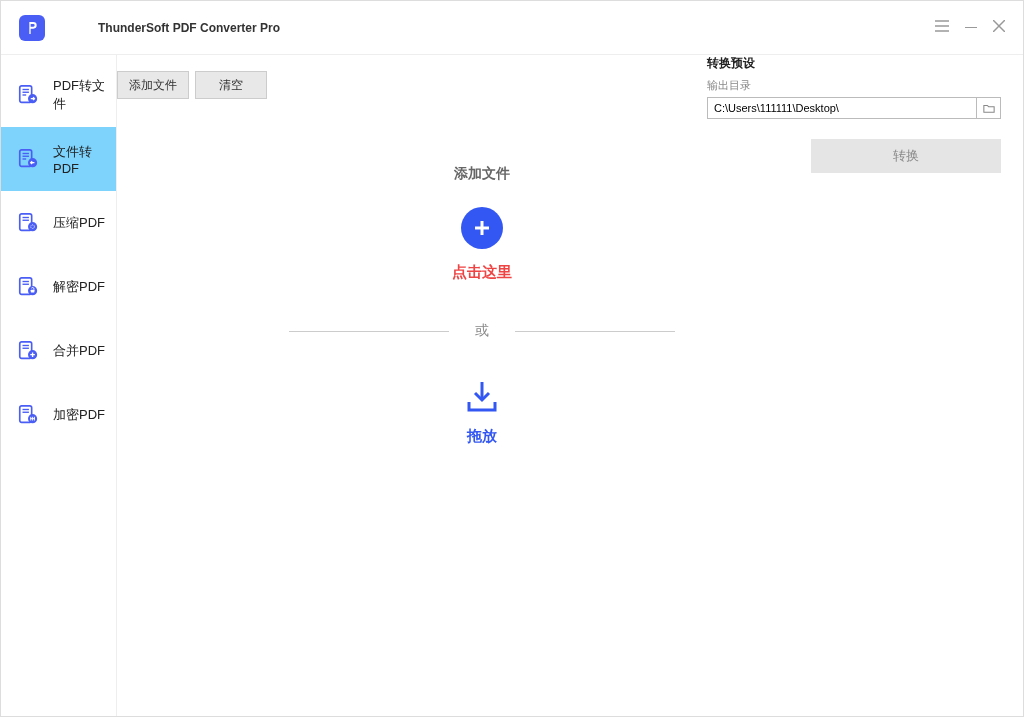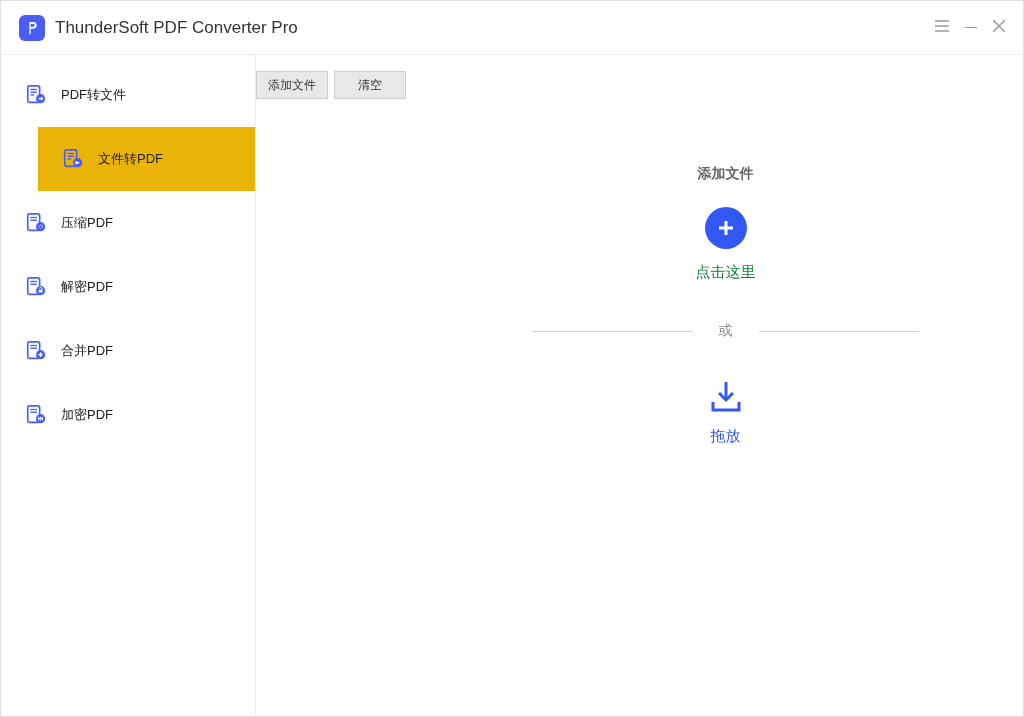--- a/index.html
+++ b/index.html
@@ -24,41 +24,41 @@
       width: 26px;
       height: 26px;
       background: #4a5ef5;
       border-radius: 6px;
       display: flex;
       align-items: center;
       justify-content: center;
       margin-right: 10px;
     }
     .app-logo svg { width: 16px; height: 16px; fill: white; }
-    .titlebar-title { font-weight: normal; font-size: 17px; }
+    .titlebar-title { font-weight: bold; font-size: 12px; margin-left: 43px; }
     .titlebar-spacer { flex: 1; }
     .titlebar-controls { display: flex; gap: 16px; align-items: center; color: #999; }
     .menu-icon svg { width: 14px; height: 12px; stroke: #999; stroke-width: 1.5; }
     .minimize { width: 12px; height: 1.5px; background: #999; }
     .close-x svg { width: 12px; height: 12px; stroke: #999; stroke-width: 1.5; }
     .content { display: flex; height: calc(717px - 54px); }
     .sidebar {
       width: 255px;
       border-right: 1px solid #eee;
       padding-top: 8px;
     }
     .sidebar-item {
       height: 64px;
       display: flex;
       align-items: center;
-      padding-left: 24px;
+      padding-left: 16px;
       cursor: pointer;
       gap: 14px;
     }
-    .sidebar-item.active { background: #eab308; margin-left: 37px; }
+    .sidebar-item.active { background: #7dd3fc; }
     .sidebar-icon {
       width: 22px;
       height: 22px;
       position: relative;
     }
     .sidebar-icon svg { width: 22px; height: 22px; }
     .sidebar-item-label { font-size: 13px; color: #222; }
     .main {
       flex: 1;
       display: flex;
@@ -93,27 +93,27 @@
       height: 42px;
       border-radius: 50%;
       background: #3357f2;
       display: flex;
       align-items: center;
       justify-content: center;
       cursor: pointer;
       margin-bottom: 14px;
     }
     .plus-circle svg { width: 20px; height: 20px; stroke: white; stroke-width: 3; }
-    .click-here { color: #15803d; font-weight: normal; font-size: 15px; margin-bottom: 40px; }
+    .click-here { color: #ef4444; font-weight: bold; font-size: 15px; margin-bottom: 40px; }
     .divider-row { display: flex; align-items: center; gap: 26px; margin-bottom: 40px; }
     .divider-line { width: 160px; height: 1px; background: #ccc; }
     .divider-or { color: #888; font-size: 14px; }
     .download-icon svg { width: 38px; height: 32px; stroke: #3357f2; fill: none; stroke-width: 3; }
     .download-icon { margin-bottom: 12px; }
-    .drop-label { color: #3357f2; font-weight: normal; font-size: 15px; }
+    .drop-label { color: #3357f2; font-weight: bold; font-size: 15px; }
     .bottom {
       padding: 0 22px 20px 32px;
     }
     .preset-title { font-weight: bold; font-size: 12px; margin-bottom: 6px; color: #222; }
     .output-label { font-size: 11px; color: #888; margin-bottom: 4px; }
     .path-row { display: flex; align-items: center; gap: 0; margin-bottom: 20px; }
     .path-input {
       width: 270px;
       height: 22px;
       border: 1px solid #bbb;
@@ -288,14 +288,29 @@
       <div class="download-icon">
         <svg viewBox="0 0 38 32">
             <line x1="19" y1="2" x2="19" y2="20"></line>
             <polyline points="12,13 19,20 26,13"></polyline>
             <polyline points="6,22 6,30 32,30 32,22"></polyline>
           </svg>
       </div>
       <div class="drop-label">拖放</div>
     </div>
 
+    <div class="bottom">
+      <div class="preset-title">转换预设</div>
+      <div class="output-label">输出目录</div>
+      <div class="path-row">
+        <input class="path-input" type="text" value="C:\Users\111111\Desktop\" style="">
+        <button class="folder-btn">
+          <svg viewBox="0 0 14 12">
+              <path d="M1 3h4l1.5 1.5H13v6.5H1z" stroke-width="1.2"></path>
+            </svg>
+        </button>
+      </div>
+      <div class="convert-row">
+        <button class="convert-btn">转换</button>
+      </div>
+    </div>
   </div>
 </div>
 
 </body></html>

